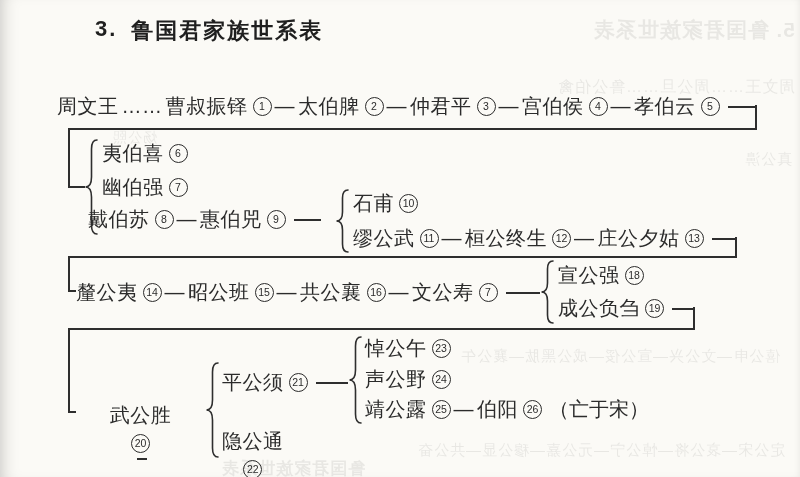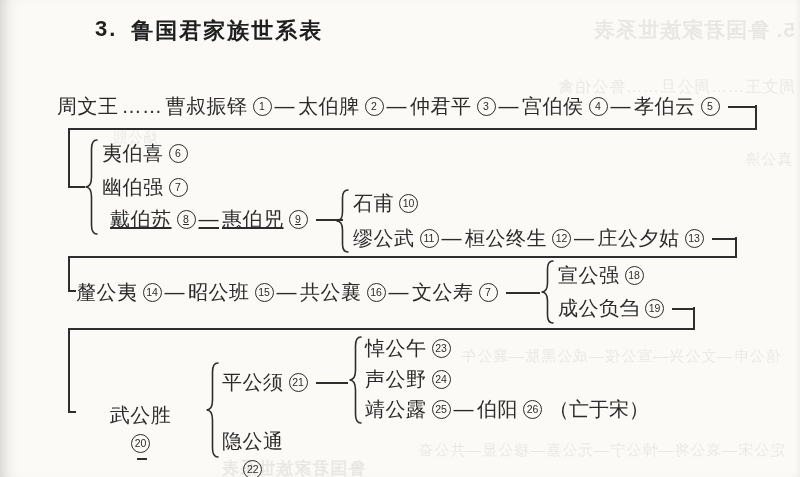--- a/index.html
+++ b/index.html
@@ -95,21 +95,21 @@
   </div>
 
   <div class="row" style="left:102px;top:142px;">
     <span class="nm">夷伯喜</span>
     <span class="circ">6</span>
   </div>
   <div class="row" style="left:102px;top:176px;">
     <span class="nm">幽伯强</span>
     <span class="circ">7</span>
   </div>
-  <div class="row" style="left:110px;width:233px;top:208px;text-decoration:underline;">
+  <div class="row" style="left:88px;width:233px;top:208px;">
     <span class="nm">戴伯苏</span>
     <span class="circ">8</span>
     <span class="dash">—</span>
     <span class="nm">惠伯兕</span>
     <span class="circ">9</span>
     <span class="lead"></span>
   </div>
 
   <div class="brace" style="left:335px;top:189px;">
     <svg width="15" height="64" viewBox="0 0 15 64">

